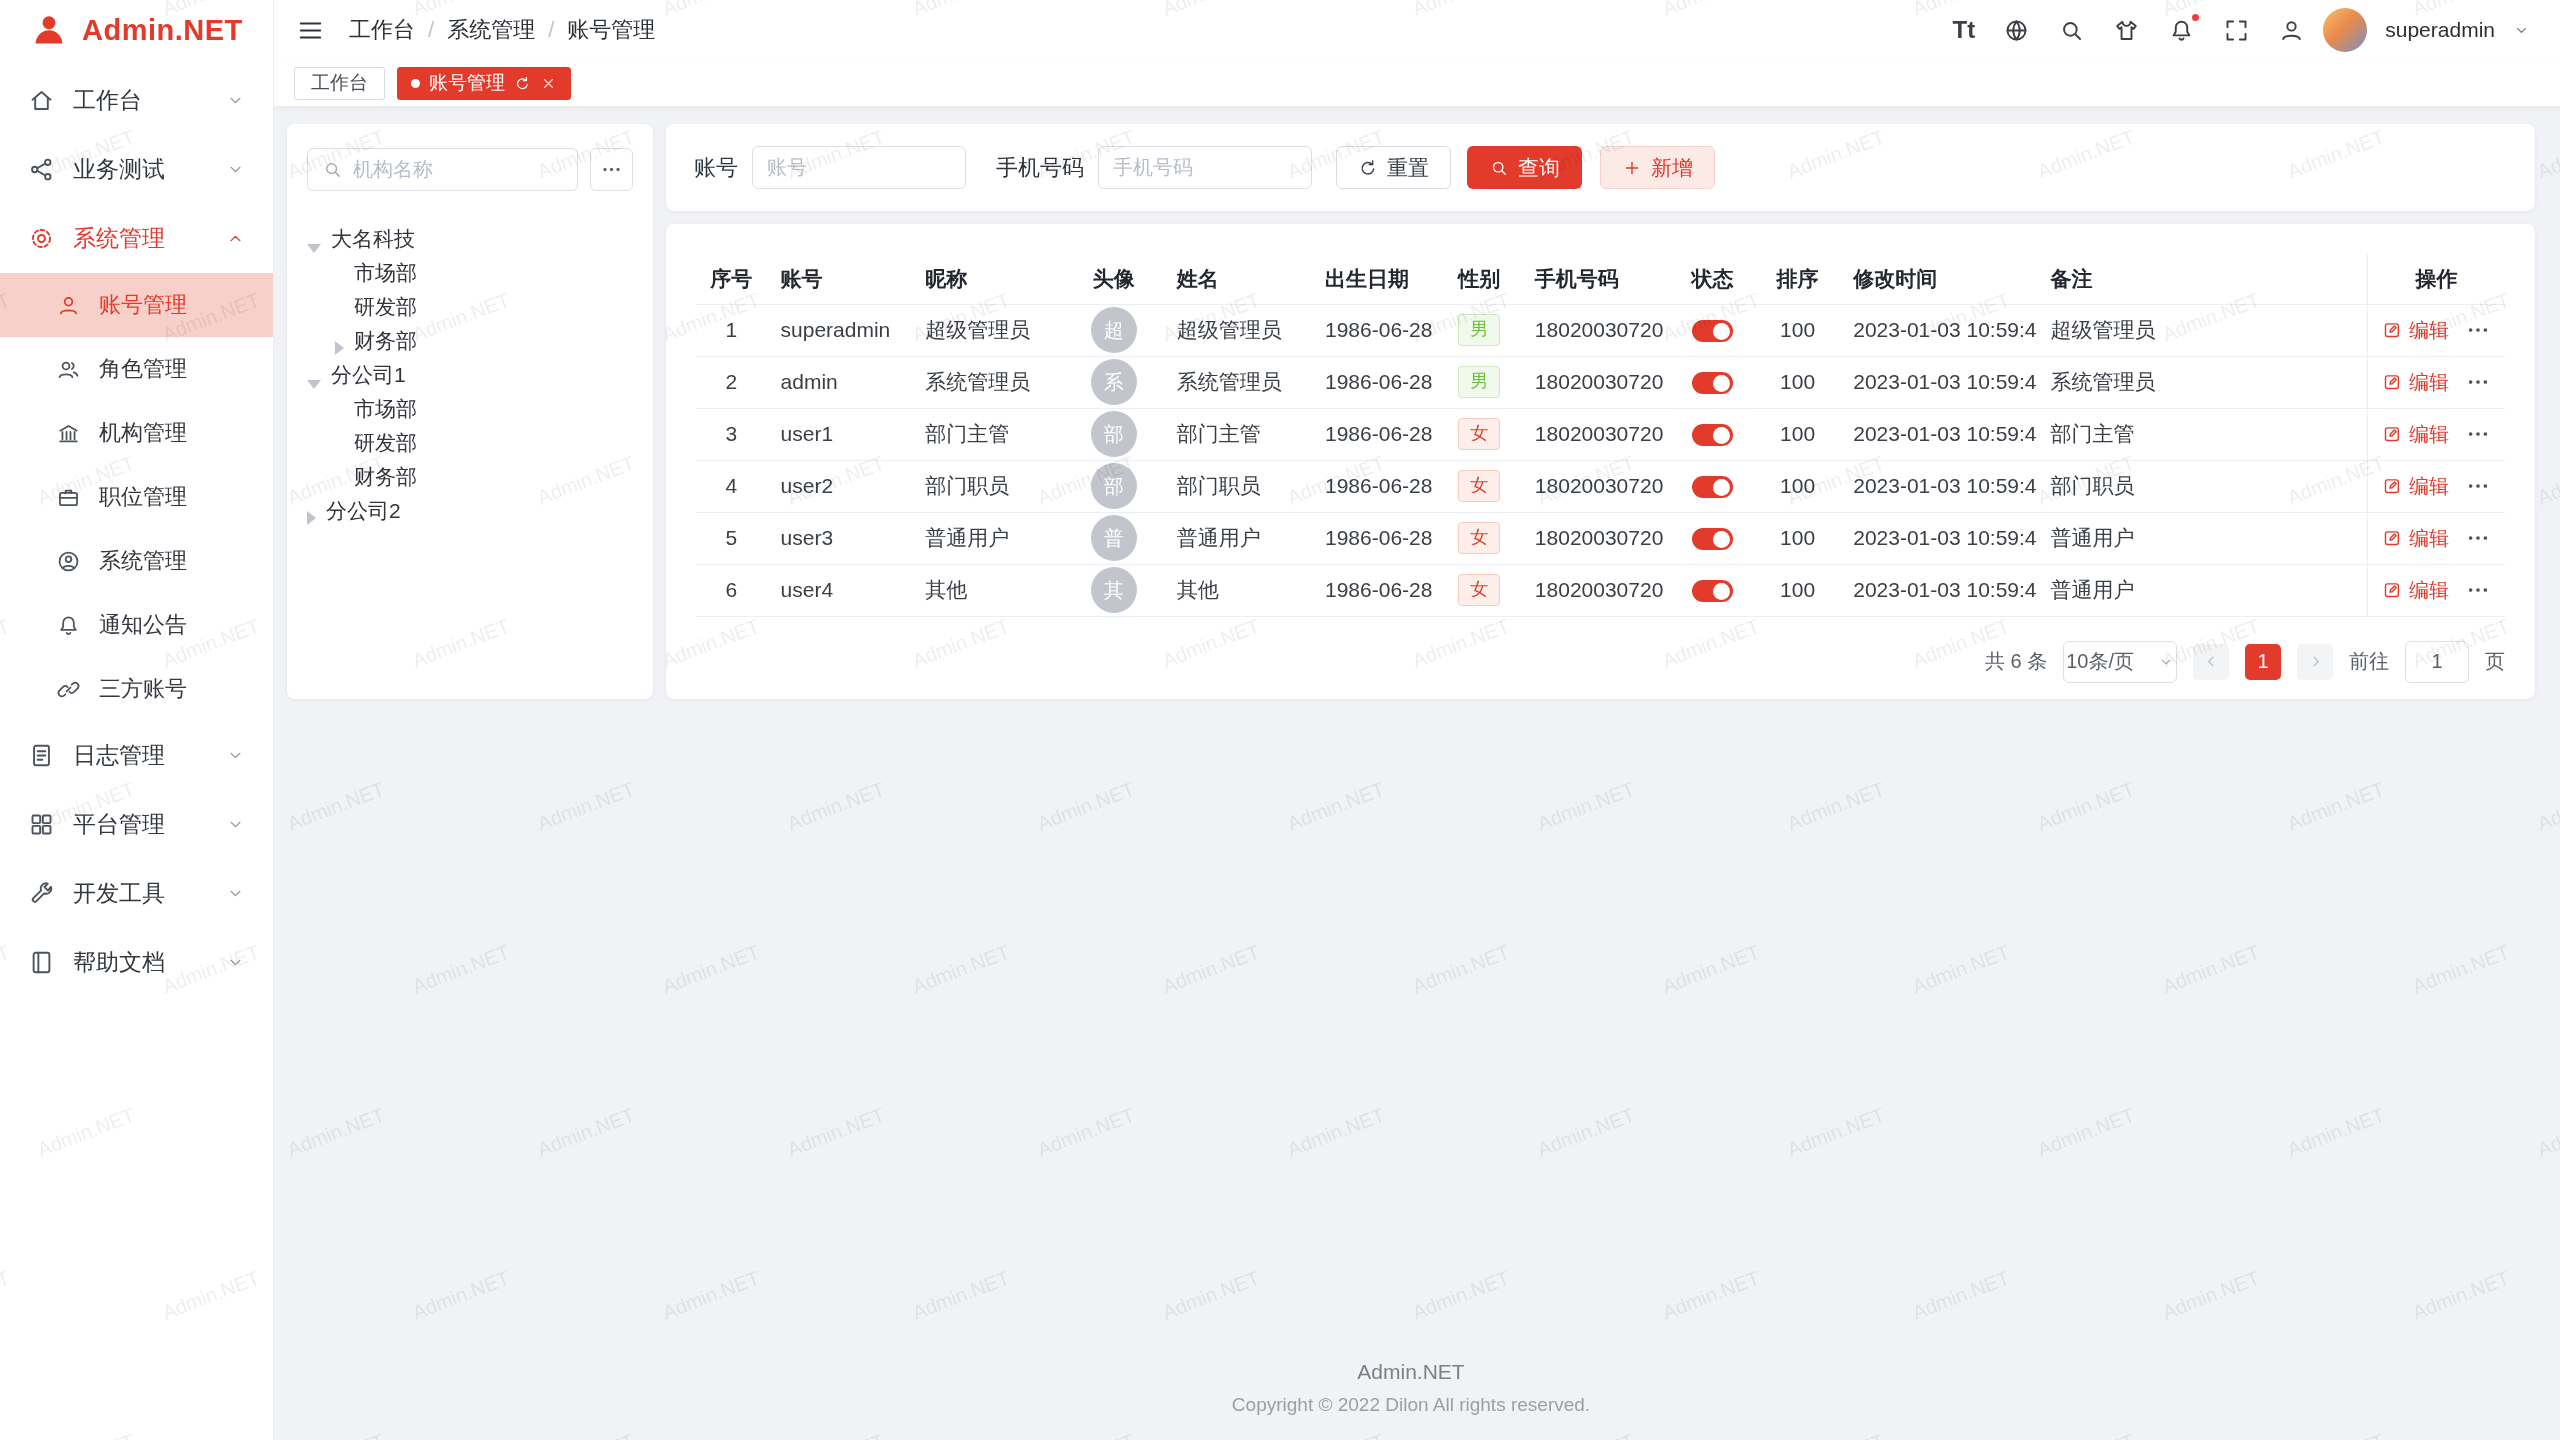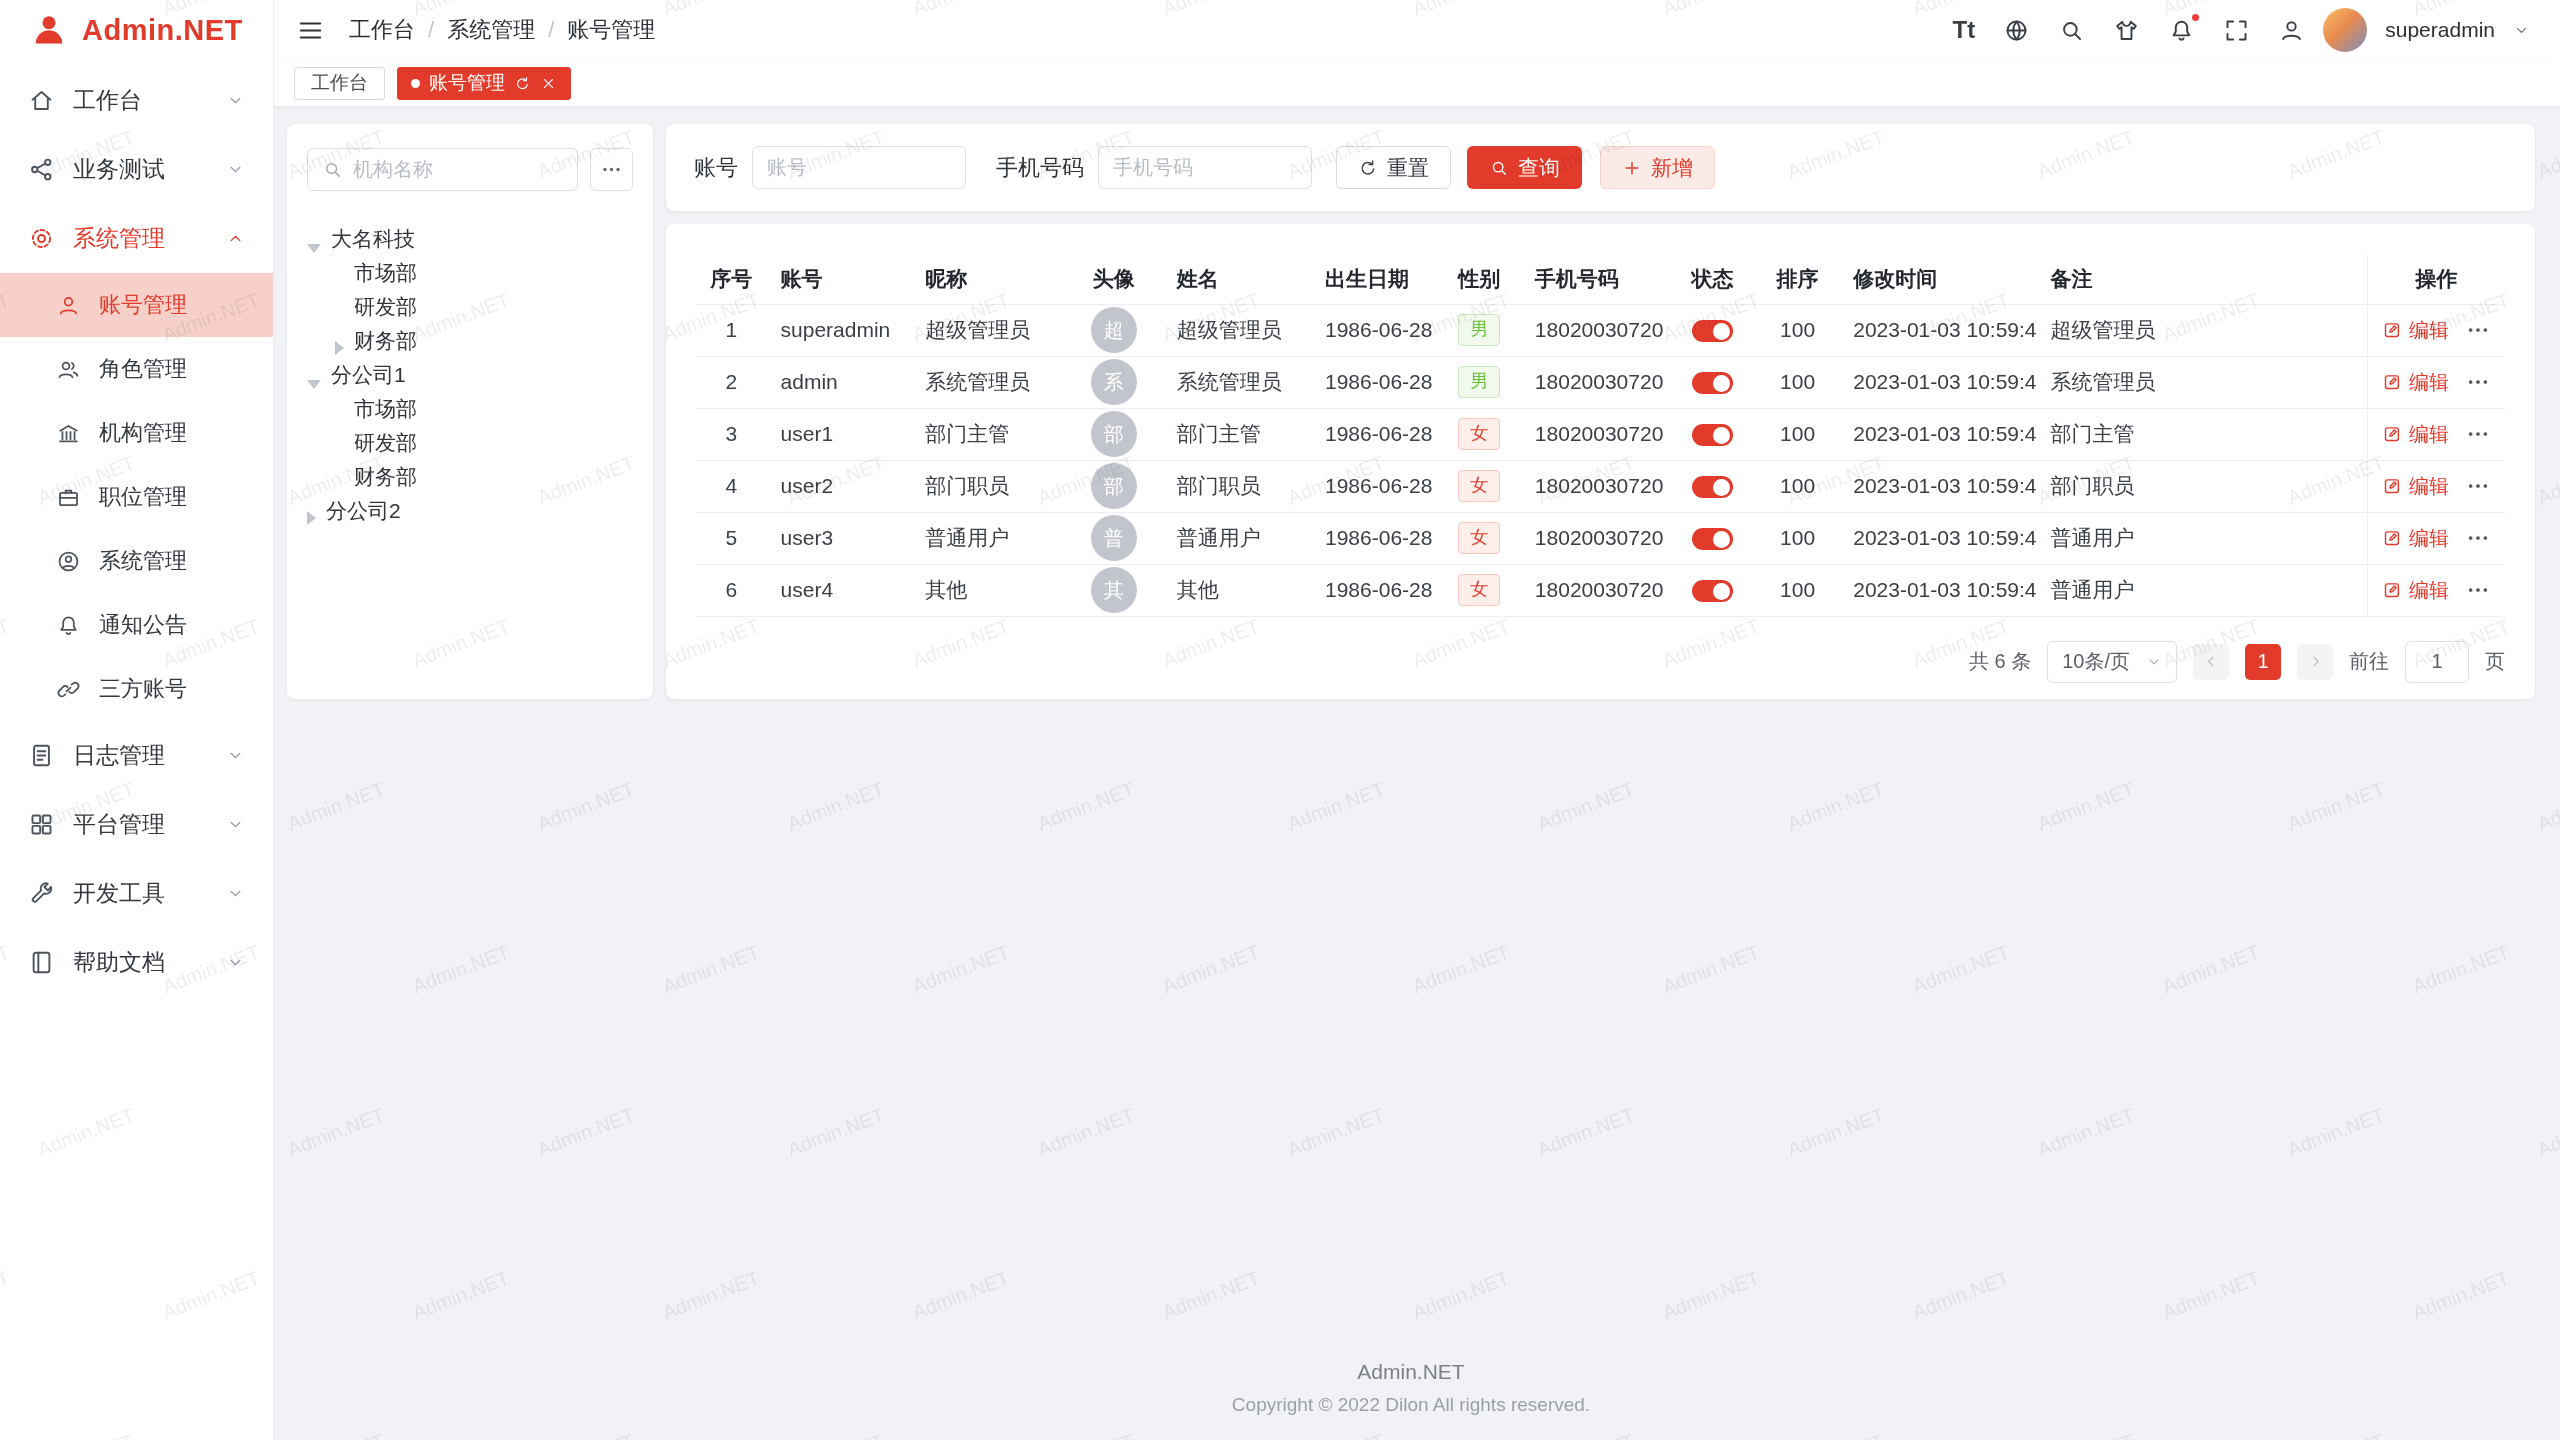--- a/index.html
+++ b/index.html
@@ -96,21 +96,21 @@
   .tag.male{color:#67c23a;background:#f0f9eb;border:1px solid #cde9bd}
   .tag.female{color:var(--red);background:#fdeeea;border:1px solid #f6cabf}
   .switch{width:41px;height:22px;border-radius:11px;background:var(--red);display:inline-block;position:relative;vertical-align:middle;cursor:pointer}
   .switch::after{content:"";position:absolute;top:2.5px;right:3px;width:17px;height:17px;border-radius:50%;background:#fff}
   .edit-link{display:inline-flex;align-items:center;gap:7px;color:var(--red);font-size:20px;cursor:pointer;vertical-align:middle}
   .edit-link .ic{width:20px;height:20px}
   .more-wrap{display:inline-flex;vertical-align:middle;margin-left:16px;color:#4f545b;cursor:pointer}
   .more-wrap .ic{width:26px;height:26px}
 
   .pagination{display:flex;align-items:center;justify-content:flex-end;gap:16px;margin-top:24px;font-size:20px;color:#5a5f66}
-  .psel{height:42px;border:1px solid var(--border);border-radius:6px;display:flex;align-items:center;gap:16px;padding:0 14px;cursor:pointer}
+  .psel{height:42px;border:1px solid var(--border);border-radius:6px;display:flex;align-items:center;gap:24px;padding:0 2px;cursor:pointer}
   .psel [data-icon] .ic{width:16px;height:16px;color:#a8abb2}
   .pbtn{width:36px;height:36px;border-radius:5px;background:#f3f4f6;display:inline-flex;align-items:center;justify-content:center;color:#b9bdc3;cursor:pointer}
   .pbtn .ic{width:19px;height:19px}
   .pnum{width:36px;height:36px;border-radius:5px;background:var(--red);color:#fff;display:inline-flex;align-items:center;justify-content:center;font-size:20px;cursor:pointer}
   .goto-input{width:64px;height:42px;border:1px solid var(--border);border-radius:6px;text-align:center;font-size:20px;color:#5a5f66;outline:none;font-family:inherit}
 
   .footer{margin-top:auto;padding:26px 0 24px;text-align:center}
   .footer-app{font-size:21px;color:#7d8187}
   .footer-copy{font-size:19px;color:#9ba0a6;margin-top:10px}
 

